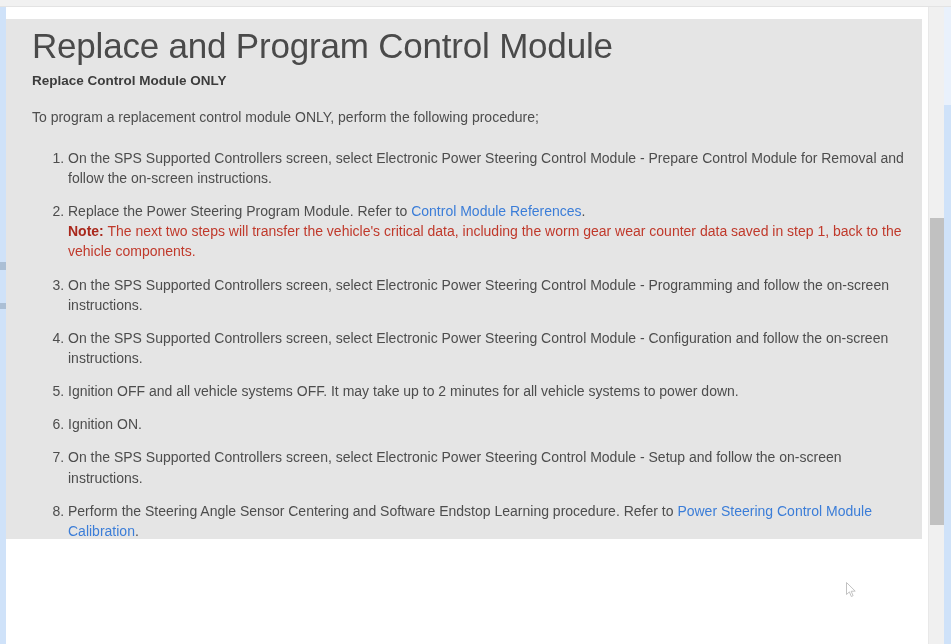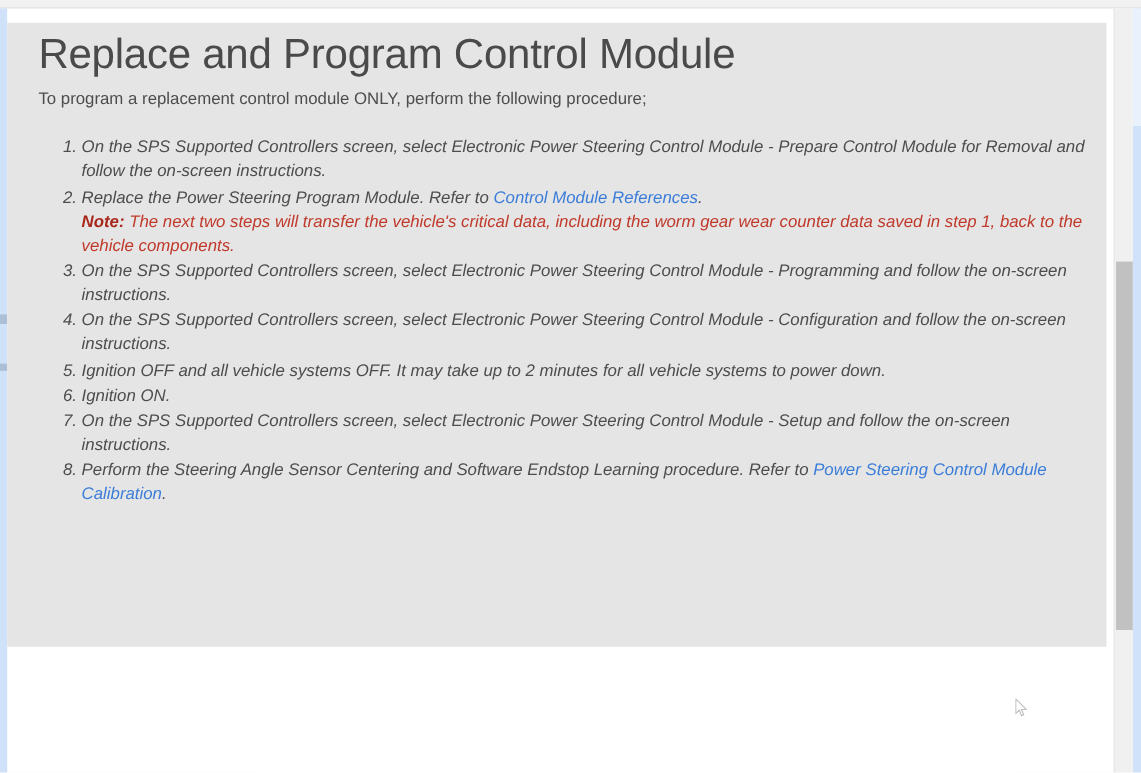--- a/index.html
+++ b/index.html
@@ -150,23 +150,22 @@
   }
 
   ol.steps {
     margin: 0;
     padding: 0 0 0 36px;
     font-size: 14px;
     color: #4d4d4d;
     line-height: 1.44;
   }
   ol.steps > li {
-    margin: 0 0 0 0;
+    margin: 12px 0 0 0;
     padding: 0 0 1px 0;
-    font-style: italic;
   }
   ol.steps > li .step-body { display: block; }
   ol.steps > li .sub-note {
     display: block;
     color: #c0392b;
   }
   ol.steps > li .sub-note .note-label {
     font-weight: bold;
     color: #a9281c;
   }
@@ -202,20 +201,21 @@
   </div>
 
   <div class="right-gutter"></div>
   <div class="right-gutter-top"></div>
 
   <div id="content">
     <div class="inner">
 
       <h1 class="doc-title">Replace and Program Control Module</h1>
 
+      <h2 class="doc-subtitle">Replace Control Module ONLY</h2>
 
       <p class="body-text">To program a replacement control module ONLY, perform the following procedure;</p>
 
 
 
       <ol class="steps">
 
         <li>
           <span class="step-body">On the SPS Supported Controllers screen, select Electronic Power Steering Control Module - Prepare Control Module for Removal and follow the on-screen instructions.</span>
         </li>

